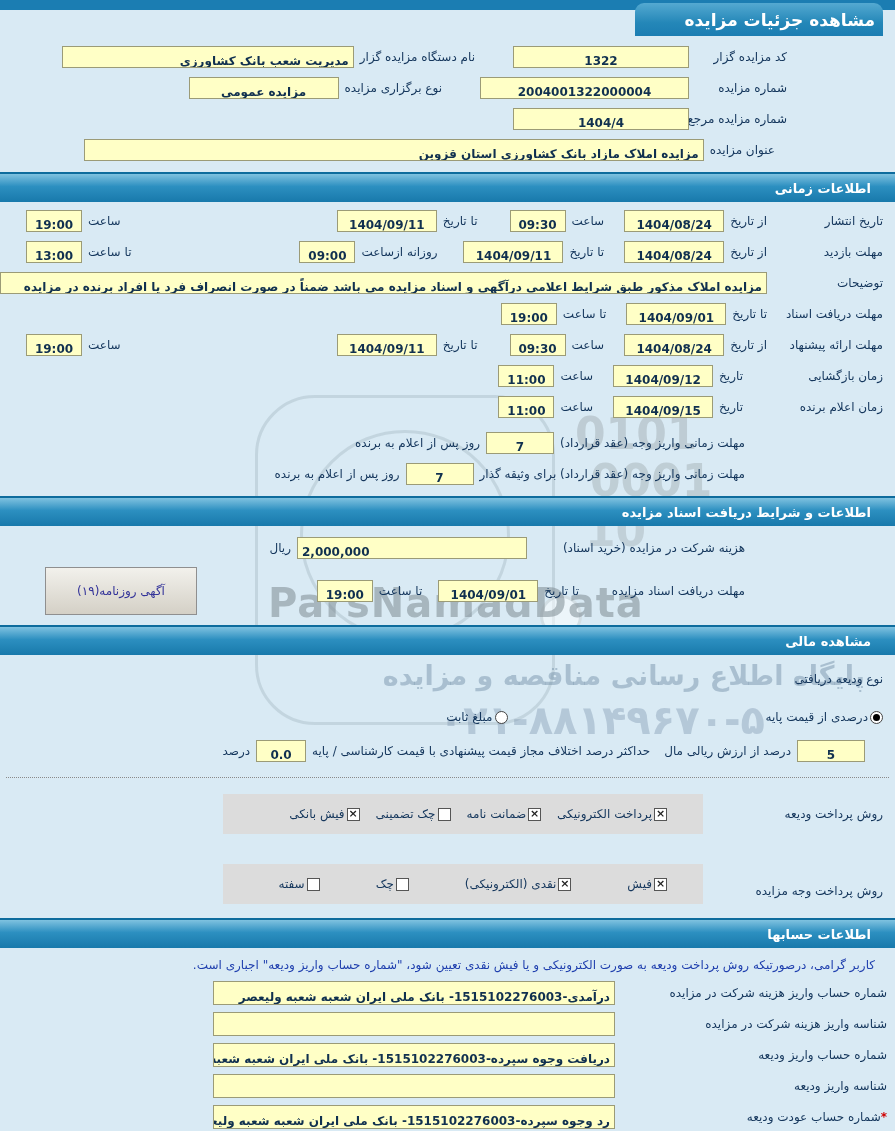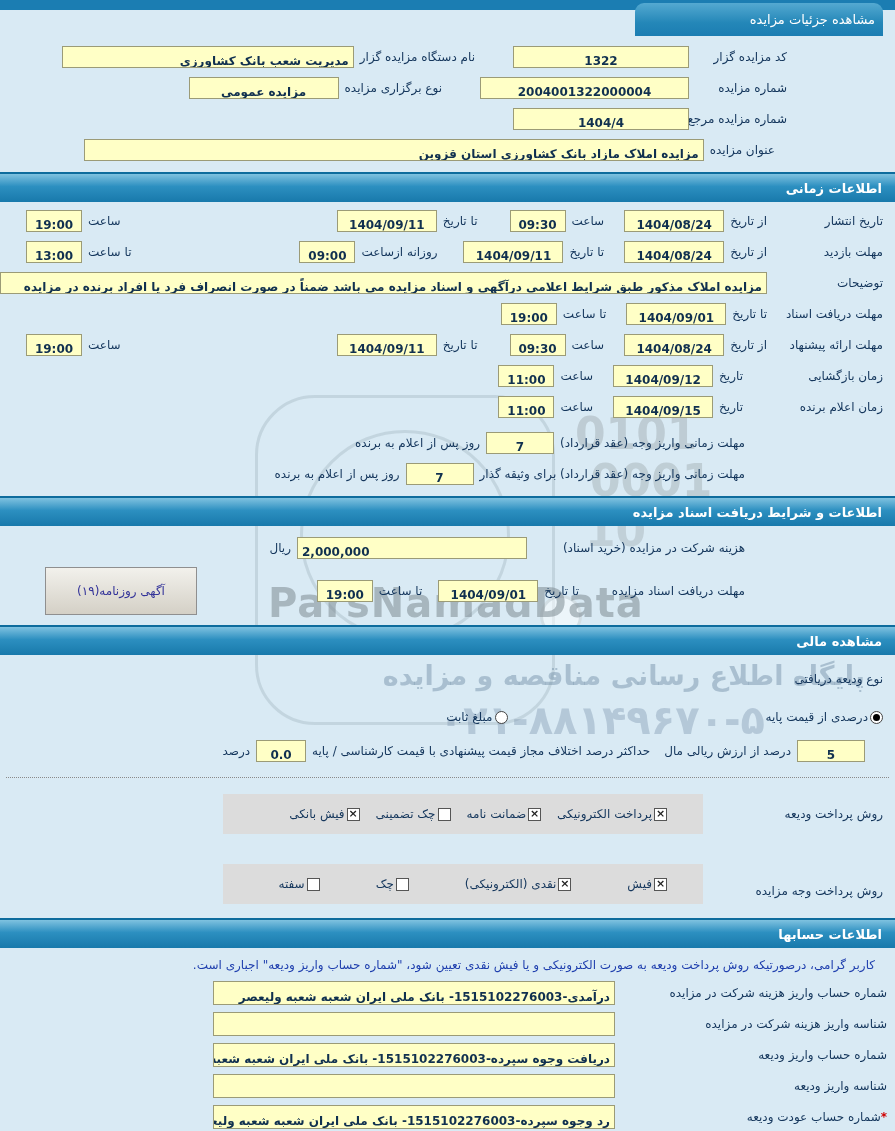--- a/index.html
+++ b/index.html
@@ -23,28 +23,28 @@
   .wm-ring.r1 { top:395px; left:255px; width:300px; height:330px; border-radius:60px; }
   .wm-ring.r2 { top:430px; left:300px; width:210px; height:210px; }
   .wm-ring.r3 { top:595px; left:540px; width:42px; height:42px; background:rgba(255,255,255,.5);}
 
   .content { position:relative; z-index:1; }
 
   
   .topbar { height:10px; background:#1b7db2; }
   .toptab { position:absolute; top:3px; right:12px; width:248px; height:33px;
             background:linear-gradient(#54a9d1,#2487b8 60%,#1b7db2);
-            border-radius:9px 9px 0 0; color:#fff; font-weight:normal; font-size:13px;
+            border-radius:9px 9px 0 0; color:#fff; font-weight:bold; font-size:17px;
             display:flex; align-items:center; padding-right:8px; }
 
   
   .sec { height:30px; margin-top:10px; border-top:2px solid #0d6success;
          background:linear-gradient(#7fc2e0, #2c8fc0 45%, #1879ab);
          border-top:2px solid #0e6c9d;
-         display:flex; align-items:center; padding:0 13px; color:#fff; font-weight:bold; font-size:13px; }
+         display:flex; align-items:center; padding:0 24px; color:#fff; font-weight:bold; font-size:13px; }
 
   
   .row { display:flex; align-items:center; gap:6px; padding-right:12px; margin-top:7px; min-height:24px; }
   .lbl { color:#14365c; white-space:nowrap; }
   .field { background:#ffffc6; border:1px solid #9b9b77; height:22px; line-height:20px;
            color:#10304f; font-weight:bold; overflow:hidden; white-space:nowrap; padding:4px 4px; }
   .center { text-align:center; }
   .f-date { width:100px; text-align:center; }
   .f-time { width:56px; text-align:center; }
   .f-num  { width:68px; text-align:center; }

